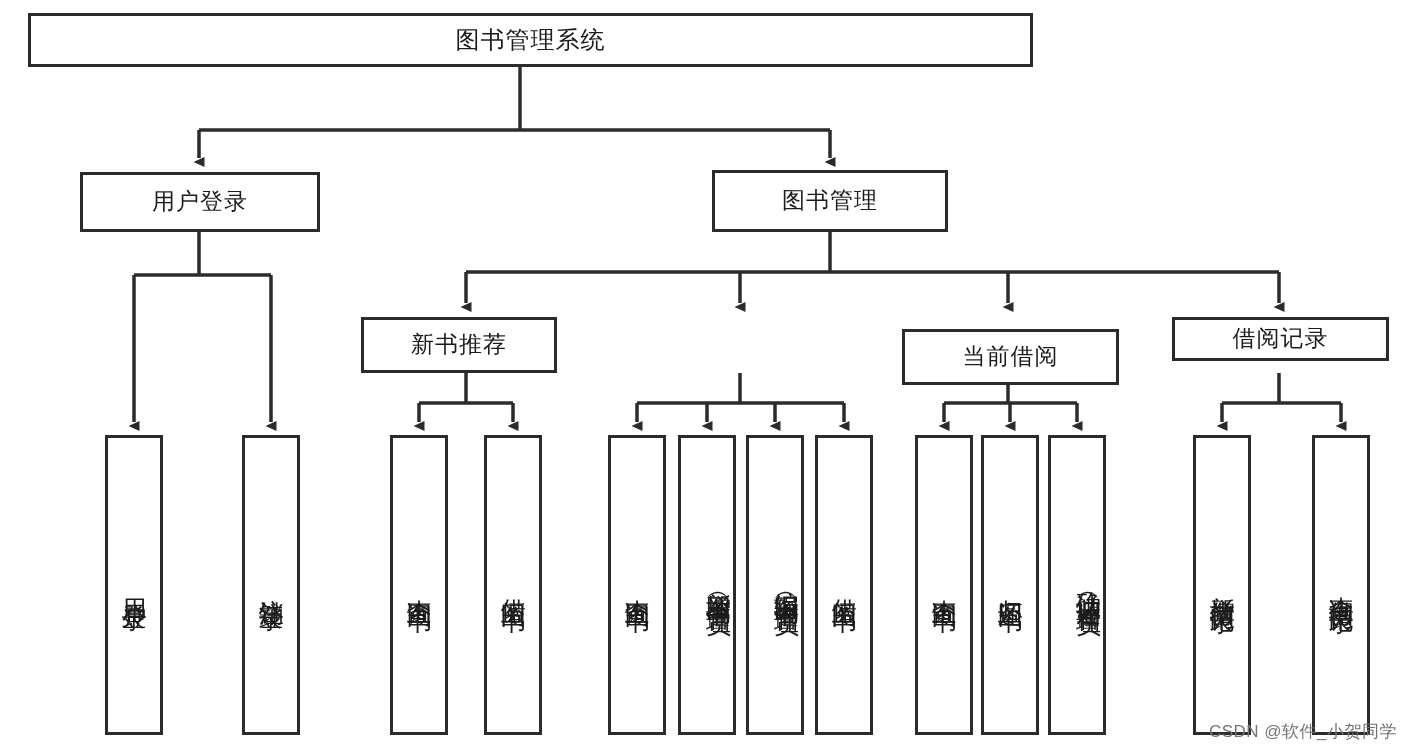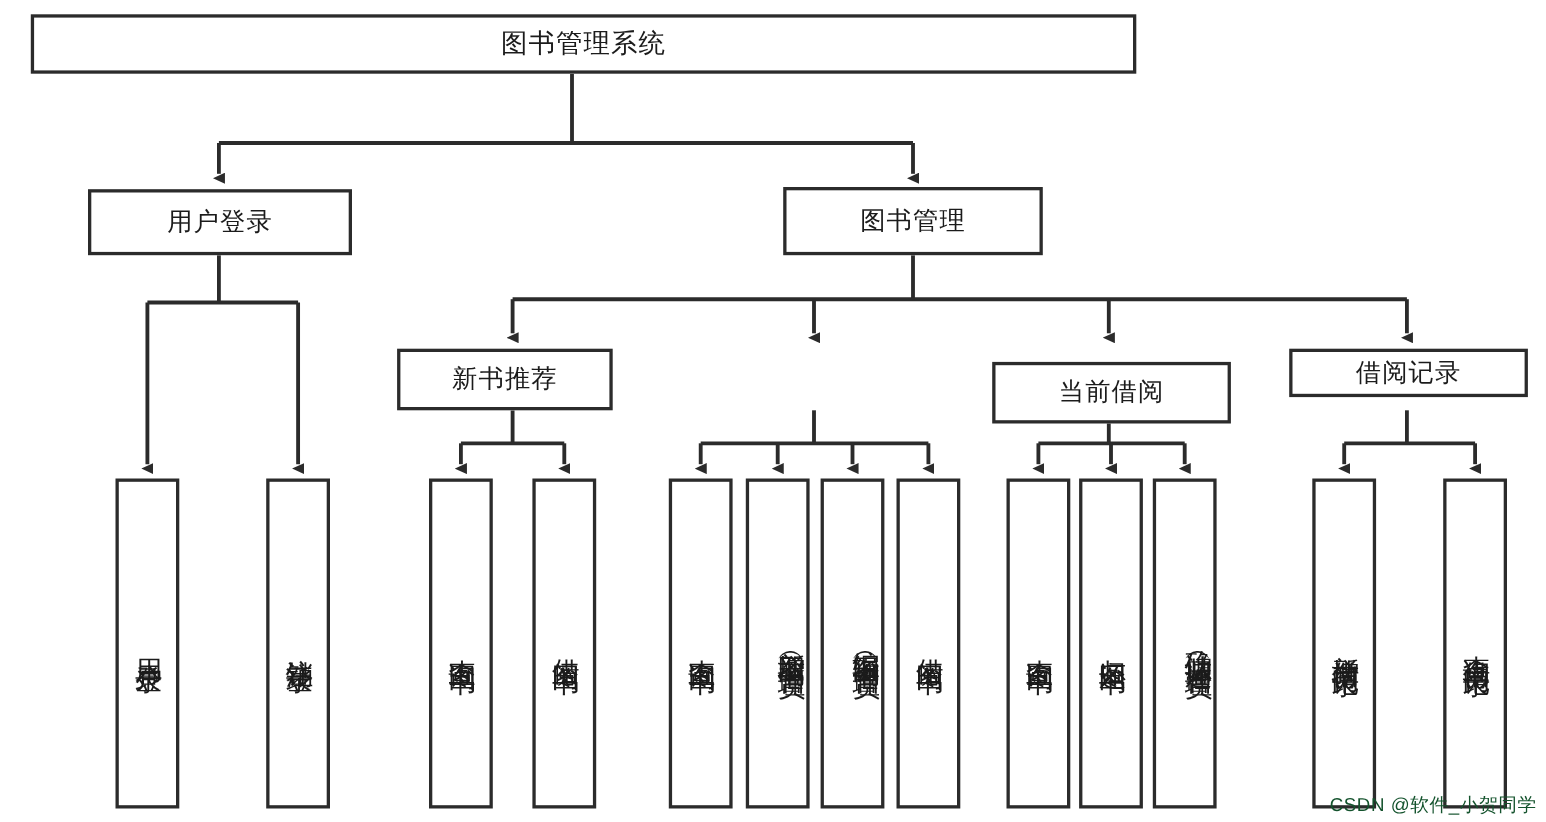--- a/index.html
+++ b/index.html
@@ -57,21 +57,21 @@
     white-space: pre-wrap;
   }
   .node.root {
     font-size: 24px;
   }
   #watermark {
     position: absolute;
     right: 8px;
     bottom: 4px;
     font-size: 17px;
-    color: #14532d;
+    color: #737373;
     letter-spacing: 0.5px;
     white-space: nowrap;
     pointer-events: none;
   }
 </style>
 </head>
 <body>
 
 <div id="diagram-root">
 

